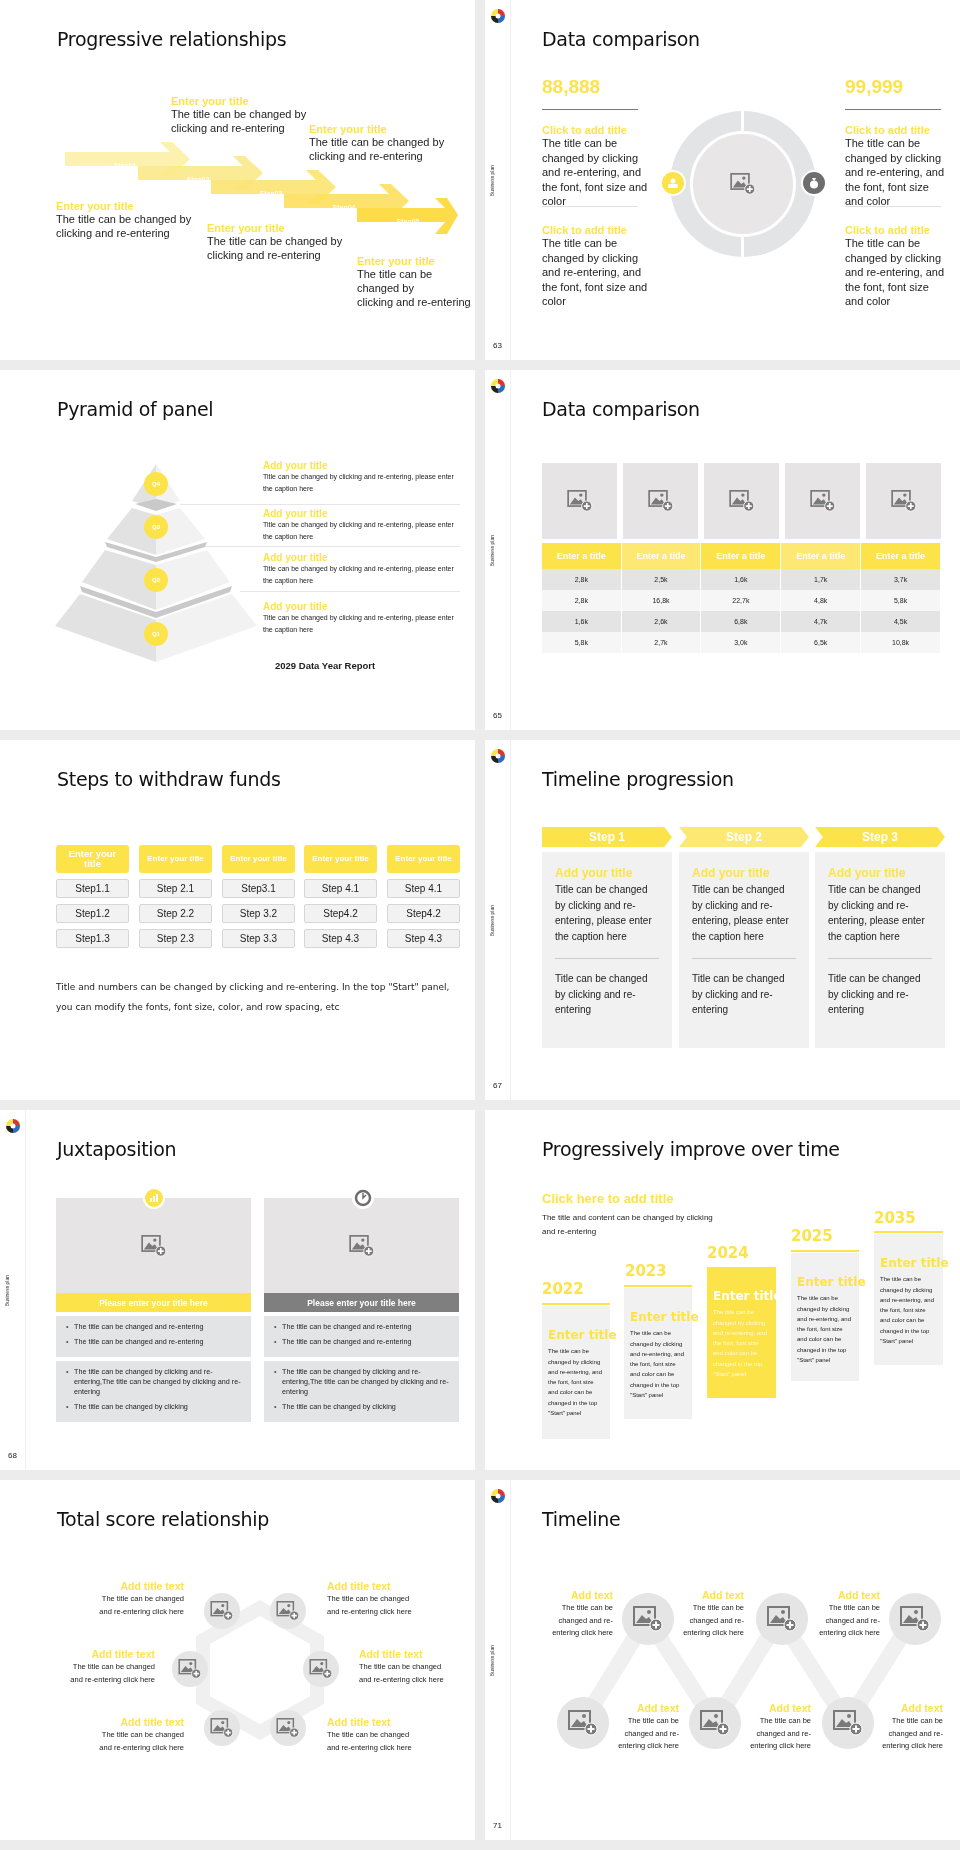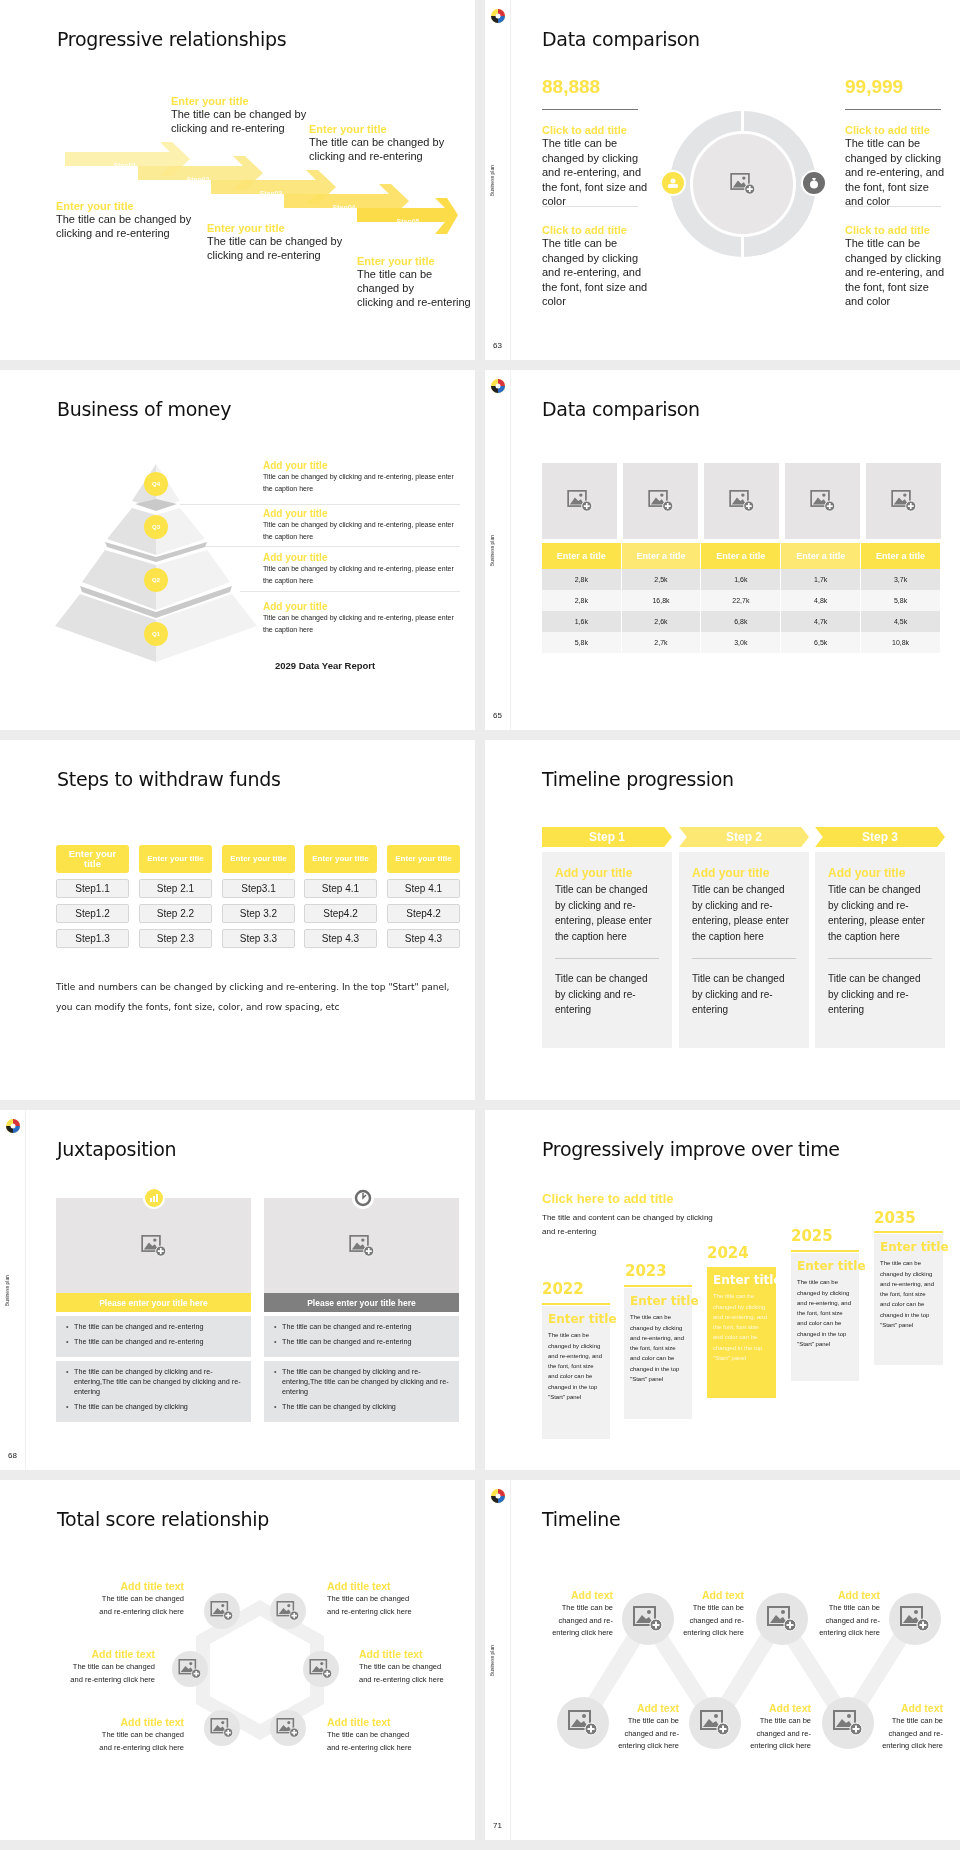--- a/index.html
+++ b/index.html
@@ -36,21 +36,21 @@
 .tcard .body{font-size:10px;line-height:15.5px;color:#222;margin-top:2px}
 .tcard hr{border:0;border-top:1px solid #ccc;margin:14px 0 12px}
 
 .jcol{position:absolute;top:88px;width:195px}
 .jimg{height:95px;background:#e6e4e4}
 .jbar{height:19px;color:#fff;font-size:8.5px;font-weight:bold;display:flex;align-items:center;justify-content:center}
 .jlist{background:#e3e4e6;margin-top:4px;padding:6px 10px 5px 10px;font-size:7.2px;line-height:10px;color:#222}
 .jlist li{list-style:none;position:relative;padding-left:8px;margin-bottom:5px}
 .jlist li:before{content:"•";position:absolute;left:0;color:#555}
 
-.ycard{position:absolute;background:#f1f1f1;padding:8px 6px;font-size:6px;line-height:10.3px}
+.ycard{position:absolute;background:#f1f1f1;padding:24px 6px;font-size:6px;line-height:10.3px}
 .ycard .yt{font-size:12px;font-weight:bold;color:#fde34a;white-space:nowrap;margin-bottom:6px;font-family:"DejaVu Sans",sans-serif}
 .yyear{position:absolute;font-family:"DejaVu Sans",sans-serif;font-weight:bold;font-size:15px;color:#fde34a}
 .yline{position:absolute;height:2px;background:#fde34a}
 
 .circ{position:absolute;border-radius:50%;background:#e5e5e5;display:flex;align-items:center;justify-content:center}
 .tt{position:absolute;font-size:7.5px;line-height:12.5px;color:#222}
 .tt .ytitle{font-size:10.5px;line-height:14px}
 </style>
 </head>
 <body>
@@ -164,21 +164,21 @@
   </div>
   <div class="circ" style="left:316px;top:170px;width:26px;height:26px;background:#6e6e6e;border:2px solid #fff">
     <svg width="12" height="12" viewBox="0 0 12 12">
         <circle cx="6" cy="7.5" r="4" fill="#fff"></circle>
         <path d="M4 1 H8 L6.8 3.5 H5.2Z" fill="#fff"></path>
       </svg>
   </div>
 </div>
 
 <div class="slide" style="left:0;top:370px">
-  <div class="stitle">Business of money</div>
+  <div class="stitle">Pyramid of panel</div>
   <svg class="abs" style="left:55px;top:94px" width="205" height="200">
     <polygon points="101,0 77,37 101,44" fill="#e2e2e2"></polygon>
     <polygon points="101,0 125,37 101,44" fill="#f2f2f2"></polygon>
     <polygon points="80,40 101,35 122,40 101,47" fill="#c9c9c9"></polygon>
     <polygon points="77,44 101,51 101,91 52,75" fill="#e2e2e2"></polygon>
     <polygon points="125,44 101,51 101,91 150,75" fill="#f2f2f2"></polygon>
     <polygon points="50,78 101,93 152,78 150,83 101,98 52,83" fill="#c9c9c9"></polygon>
     <polygon points="50,86 101,101 101,146 27,118" fill="#e2e2e2"></polygon>
     <polygon points="152,86 101,101 101,146 175,118" fill="#f2f2f2"></polygon>
     <polygon points="25,122 101,148 177,122 175,128 101,154 27,128" fill="#c9c9c9"></polygon>
@@ -320,20 +320,27 @@
   <div class="scol" style="left:387px">
     <div class="shead">Enter your title</div>
     <div class="sbox">Step 4.1</div>
     <div class="sbox">Step4.2</div>
     <div class="sbox">Step 4.3</div>
   </div>
   <div class="abs" style="left:56px;top:237px;width:395px;font-family:'DejaVu Sans',sans-serif;font-size:9px;line-height:20px;color:#222">Title and numbers can be changed by clicking and re-entering. In the top "Start" panel, you can modify the fonts, font size, color, and row spacing, etc</div>
 </div>
 
 <div class="slide" style="left:485px;top:740px">
+  <div class="side">
+    <svg class="logo">
+        <use href="#logo"></use>
+      </svg>
+    <div class="side-label">Business plan</div>
+    <div class="pnum">67</div>
+  </div>
   <div class="stitle">Timeline progression</div>
   <div class="tstep" style="left:57px;width:130px;clip-path:polygon(0 0,94% 0,100% 50%,94% 100%,0 100%)">Step 1</div>
   <div class="tstep" style="left:194px;width:130px;background:#fde874;clip-path:polygon(0 0,94% 0,100% 50%,94% 100%,0 100%,6% 50%)">Step 2</div>
   <div class="tstep" style="left:330px;width:130px;clip-path:polygon(0 0,94% 0,100% 50%,94% 100%,0 100%,6% 50%)">Step 3</div>
   <div class="tcard" style="left:57px">
     <div class="ytitle">Add your title</div>
     <div class="body">Title can be changed by clicking and re-entering, please enter the caption here</div>
     <hr>
     <div class="body">Title can be changed by clicking and re-entering</div>
   </div>

